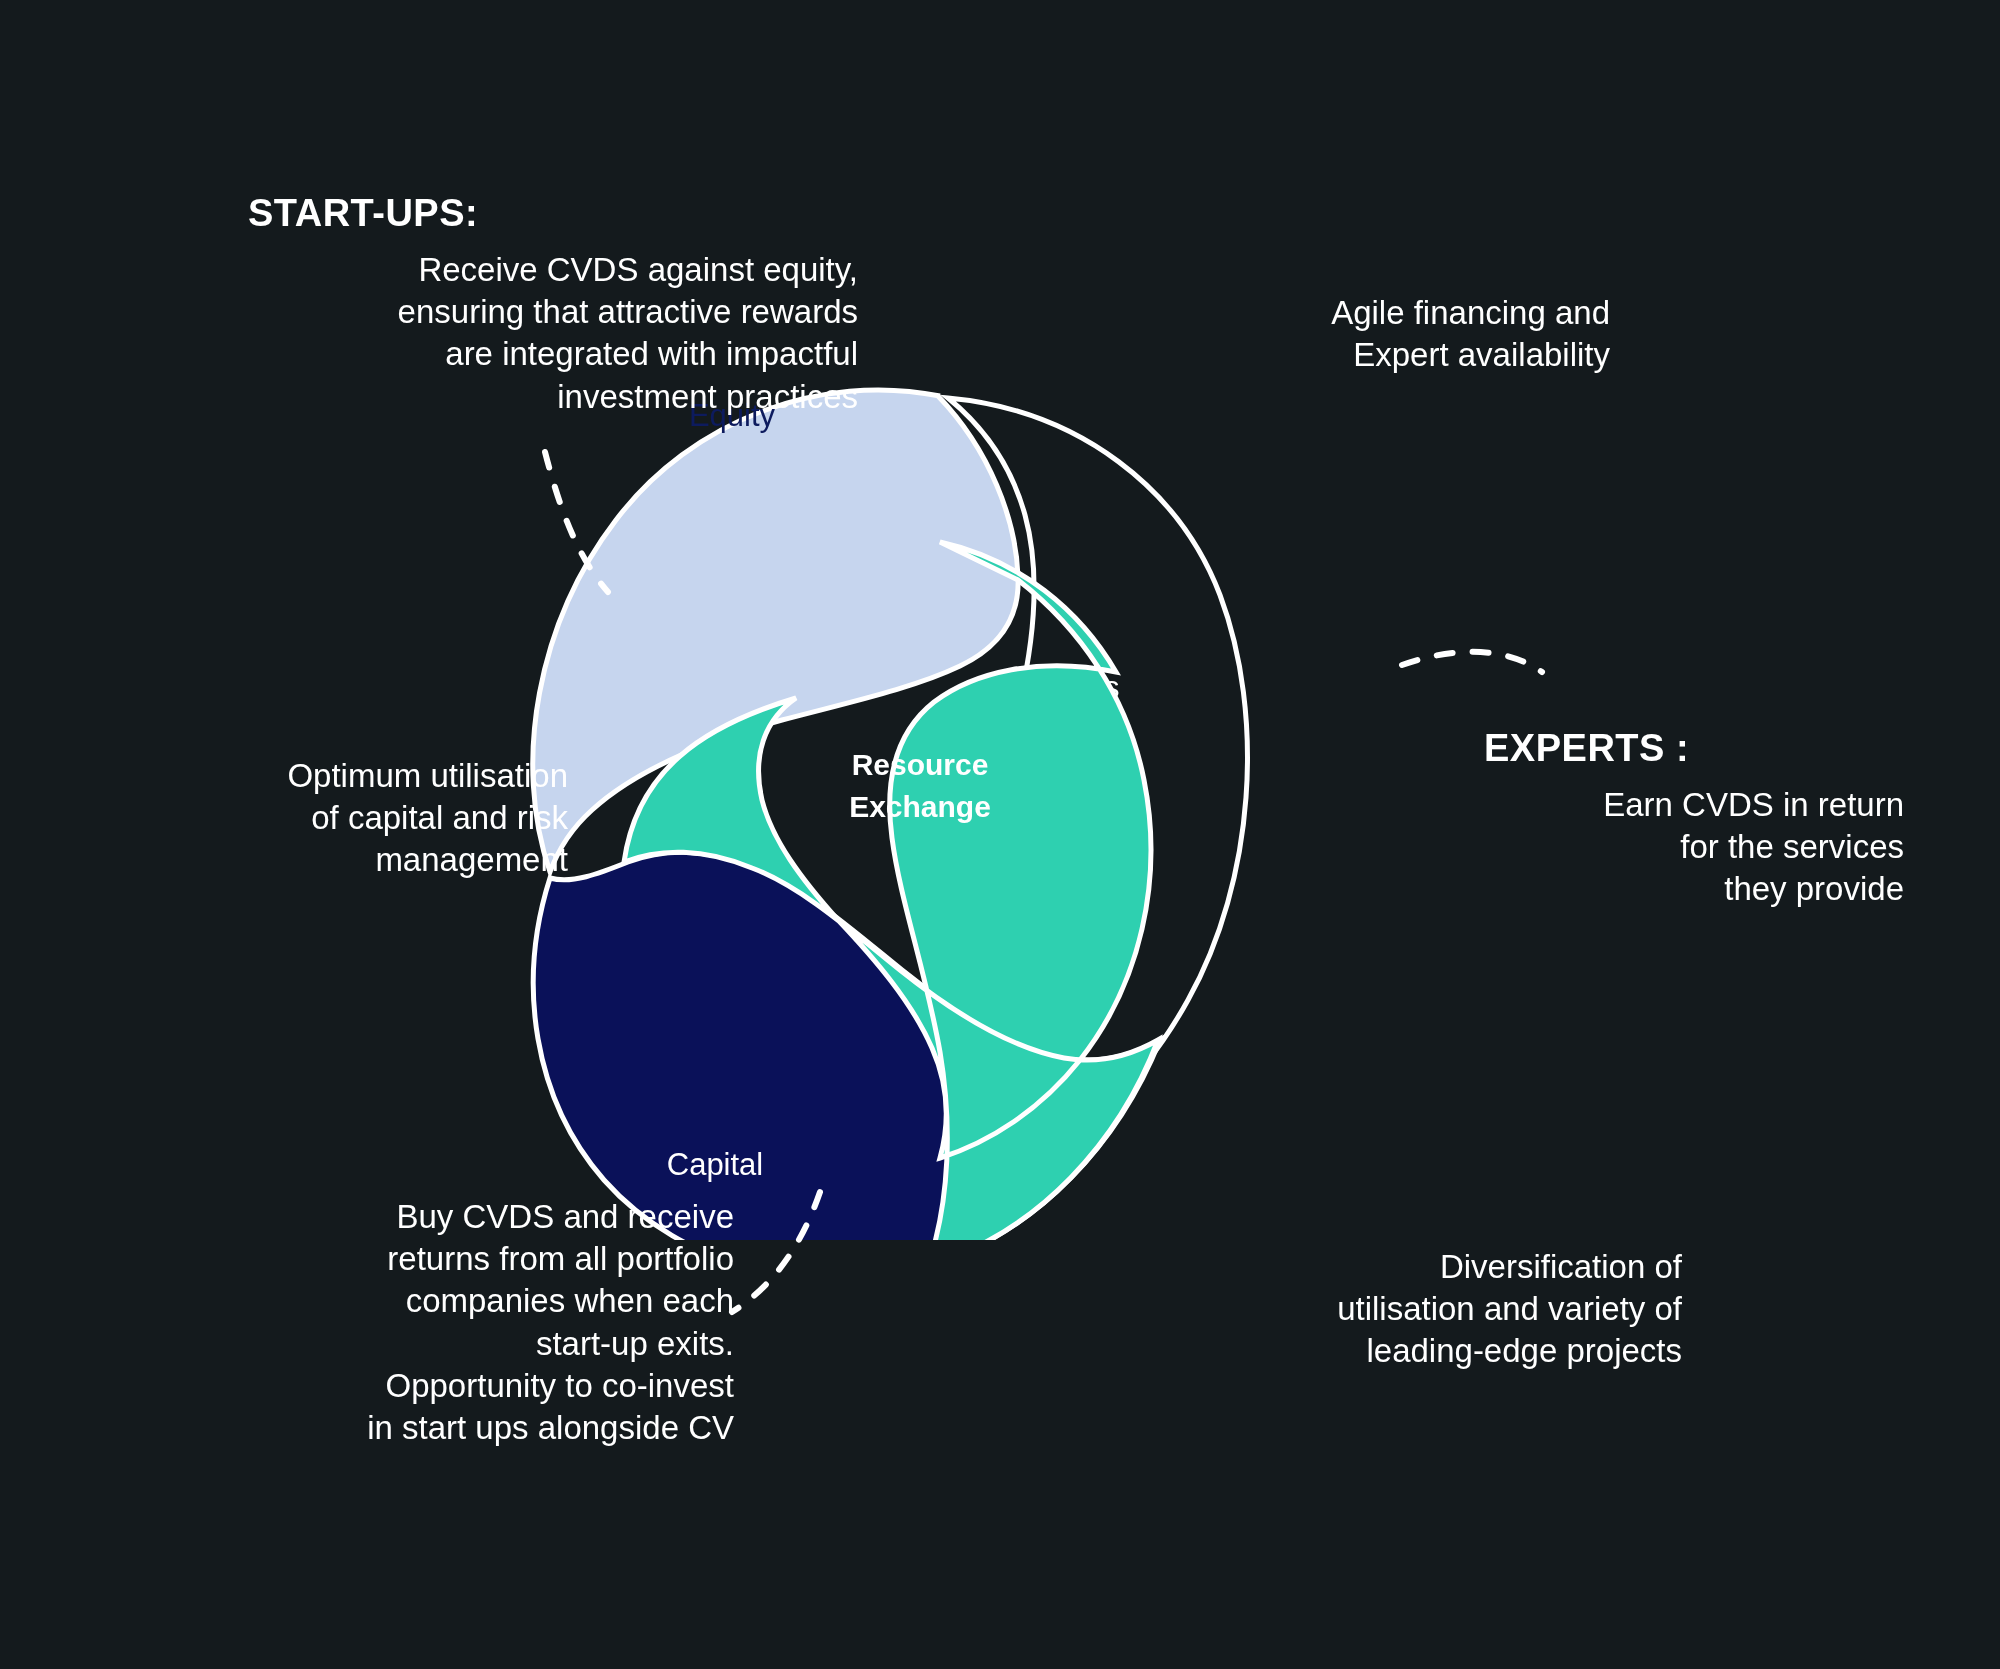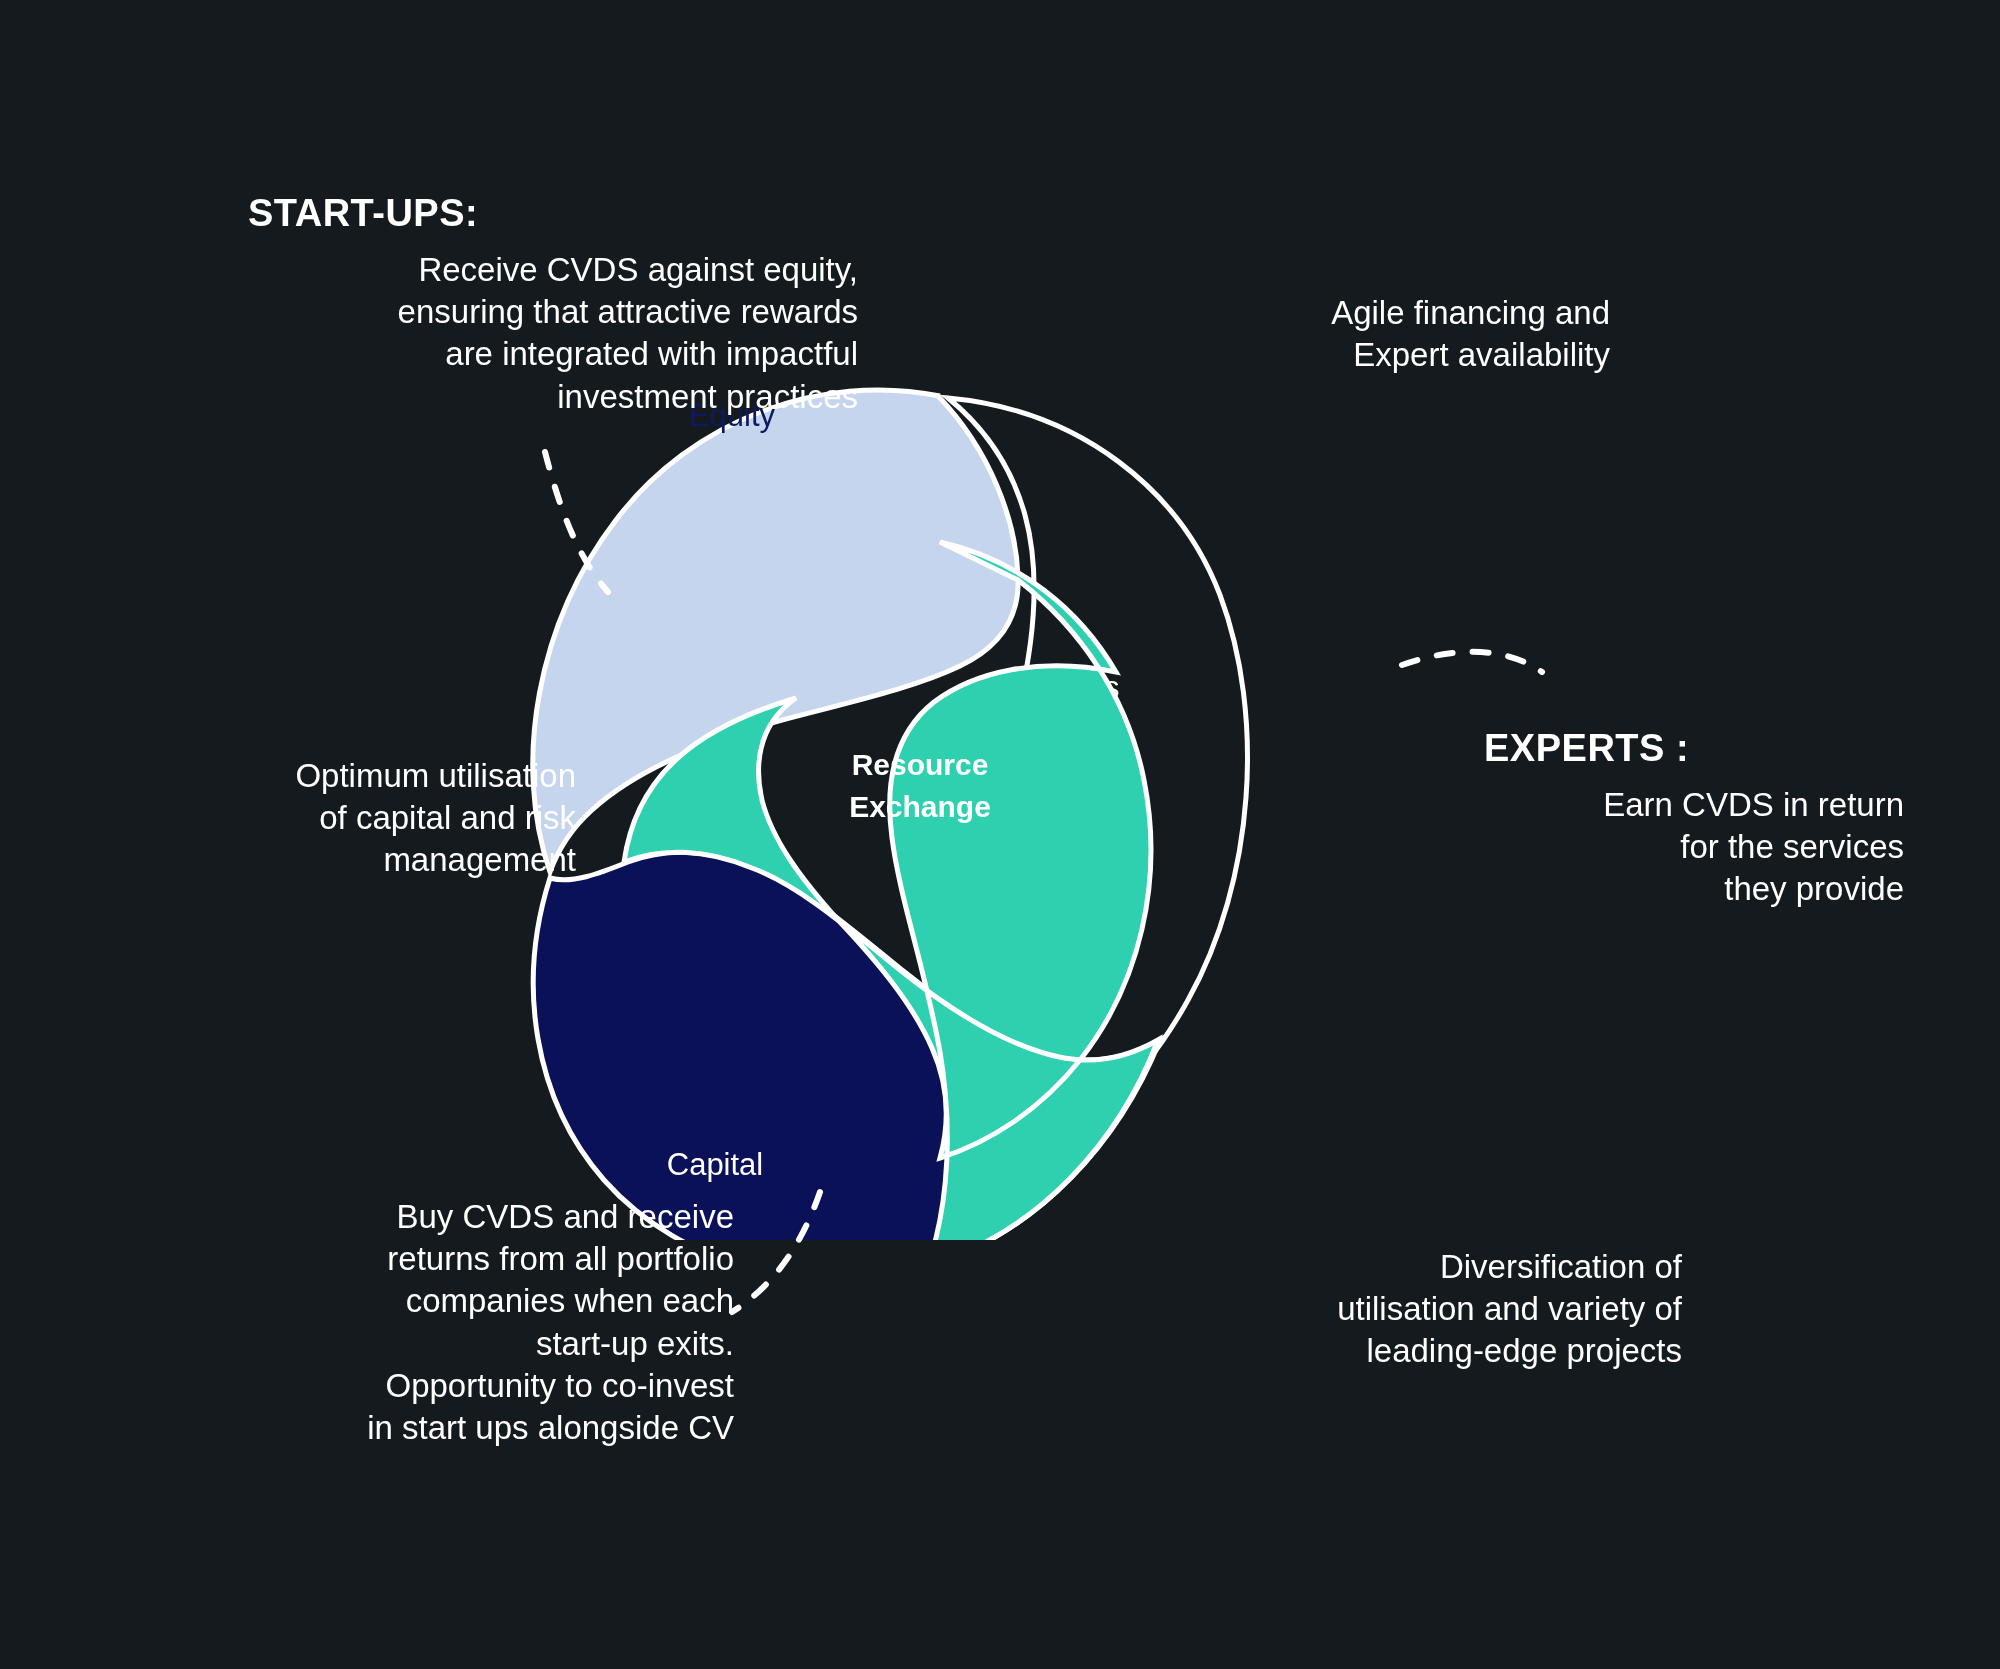--- a/index.html
+++ b/index.html
@@ -35,21 +35,21 @@
     white-space: pre-line;
     text-align: right;
   }
 
   
   #startups-block   { left: 258px;  top: 180px;  width: 600px; }
   #startups-block .heading { margin-left: -10px; }
   #agile-block      { left: 1190px; top: 292px;  width: 420px; }
   #experts-block    { left: 1484px; top: 715px;  width: 420px; }
   #experts-block .body-text { margin-left: 20px; }
-  #optimum-block    { left: 176px;  top: 755px;  width: 400px; }
+  #optimum-block    { left: 168px;  top: 755px;  width: 400px; }
   #investors-block  { left: 264px;  top: 1196px; width: 470px; }
   #investors-block .body-text { margin-left: 20px; }
   #diversify-block  { left: 1212px; top: 1246px; width: 470px; }
 
   #wheel {
     position: absolute;
     left: 520px;
     top: 380px;
     width: 960px;
     height: 860px;

